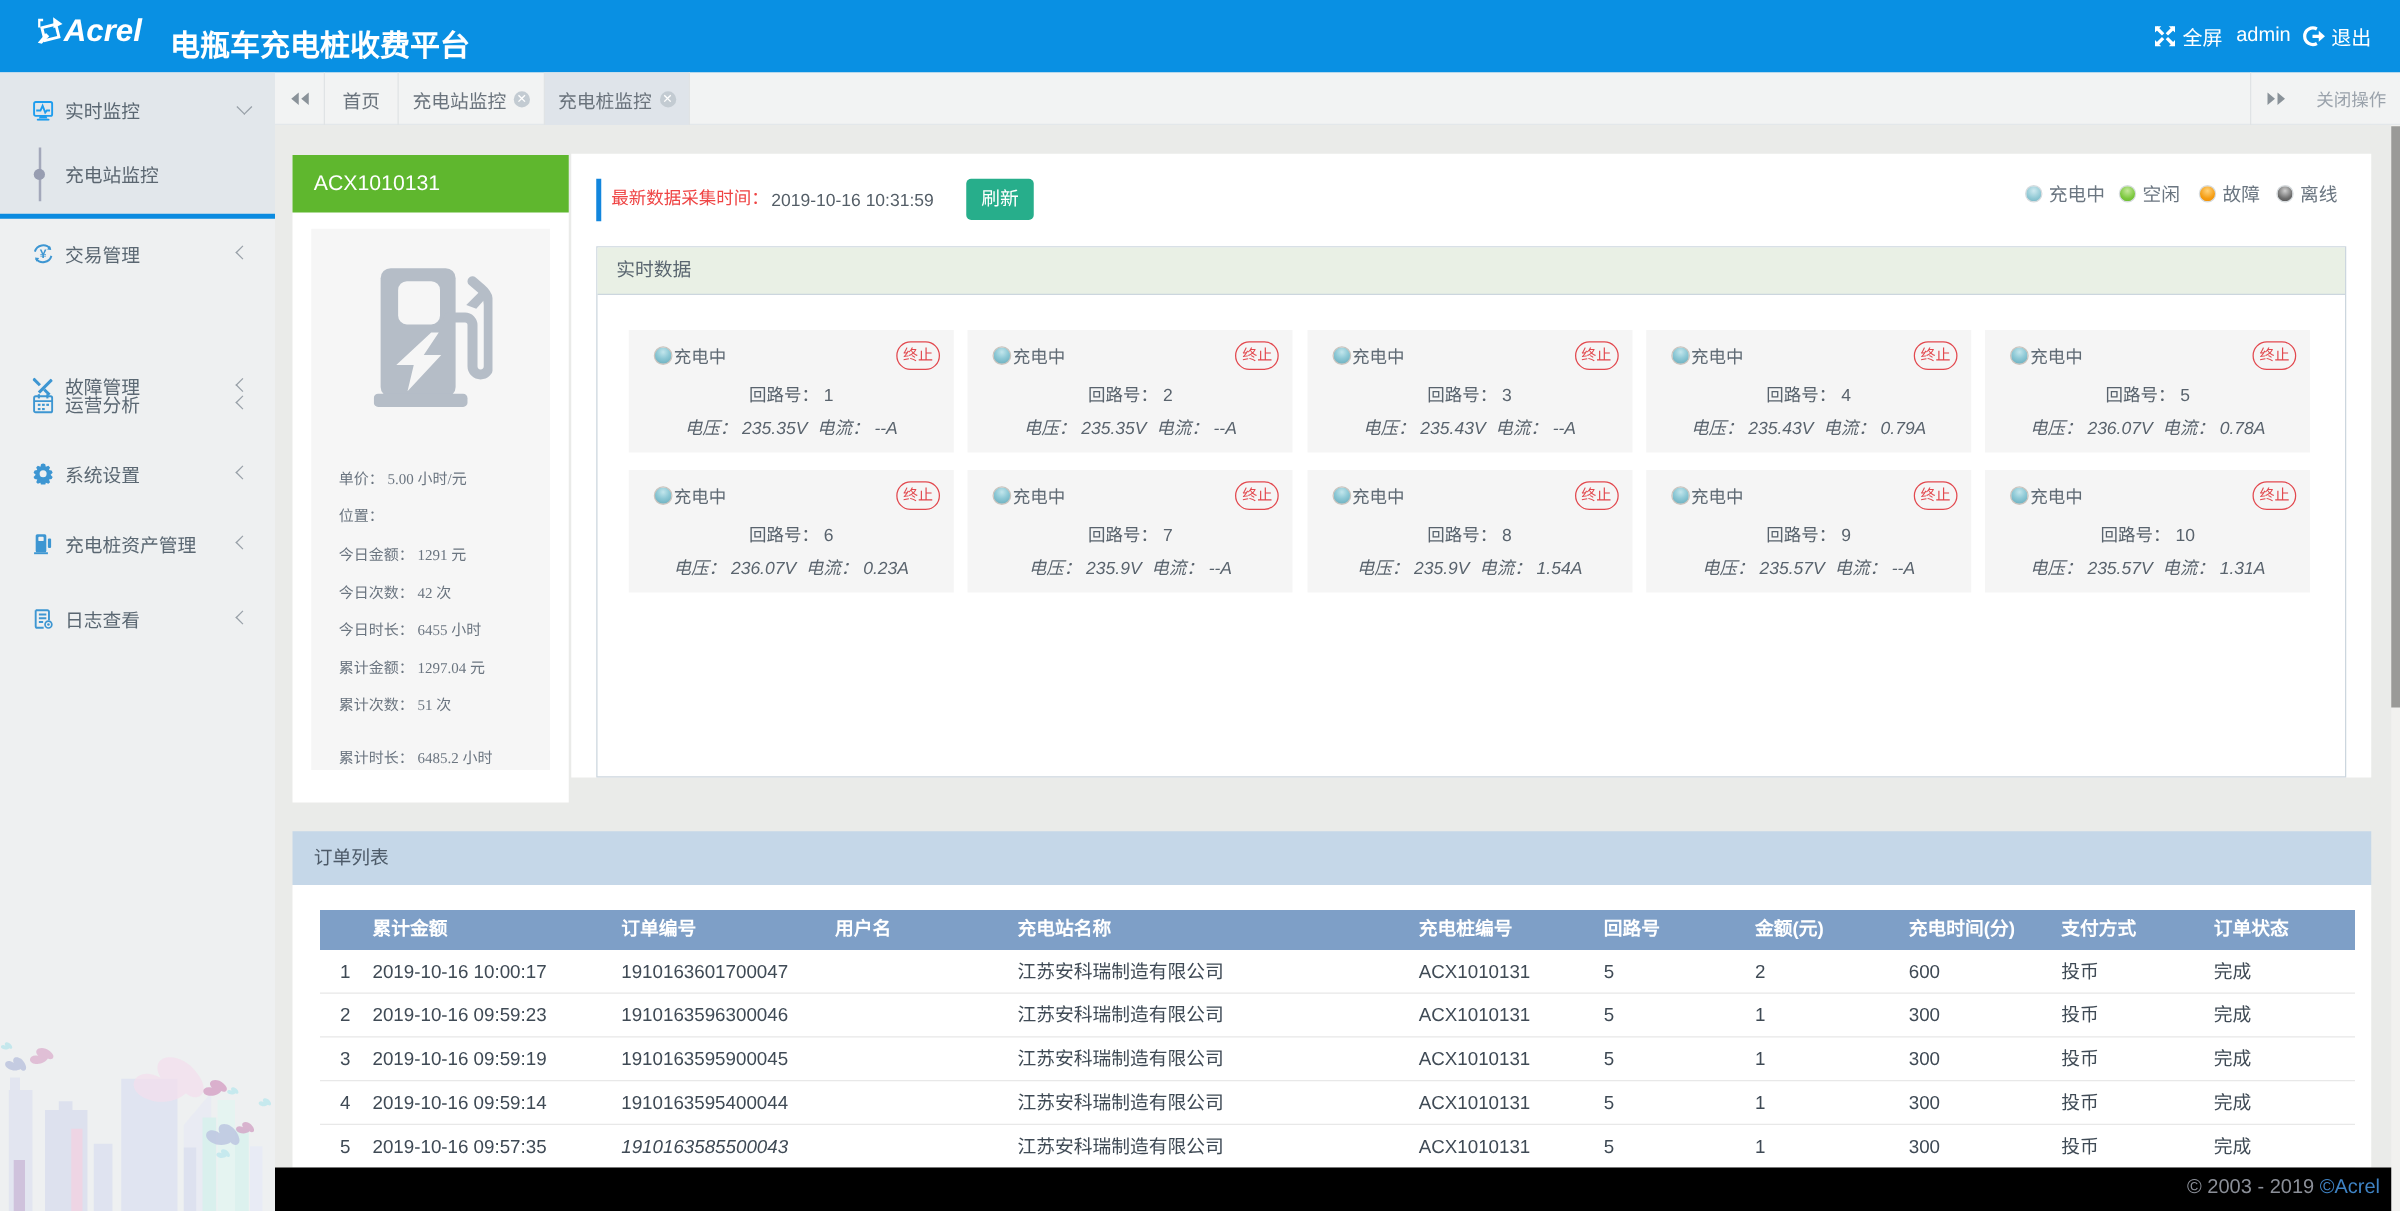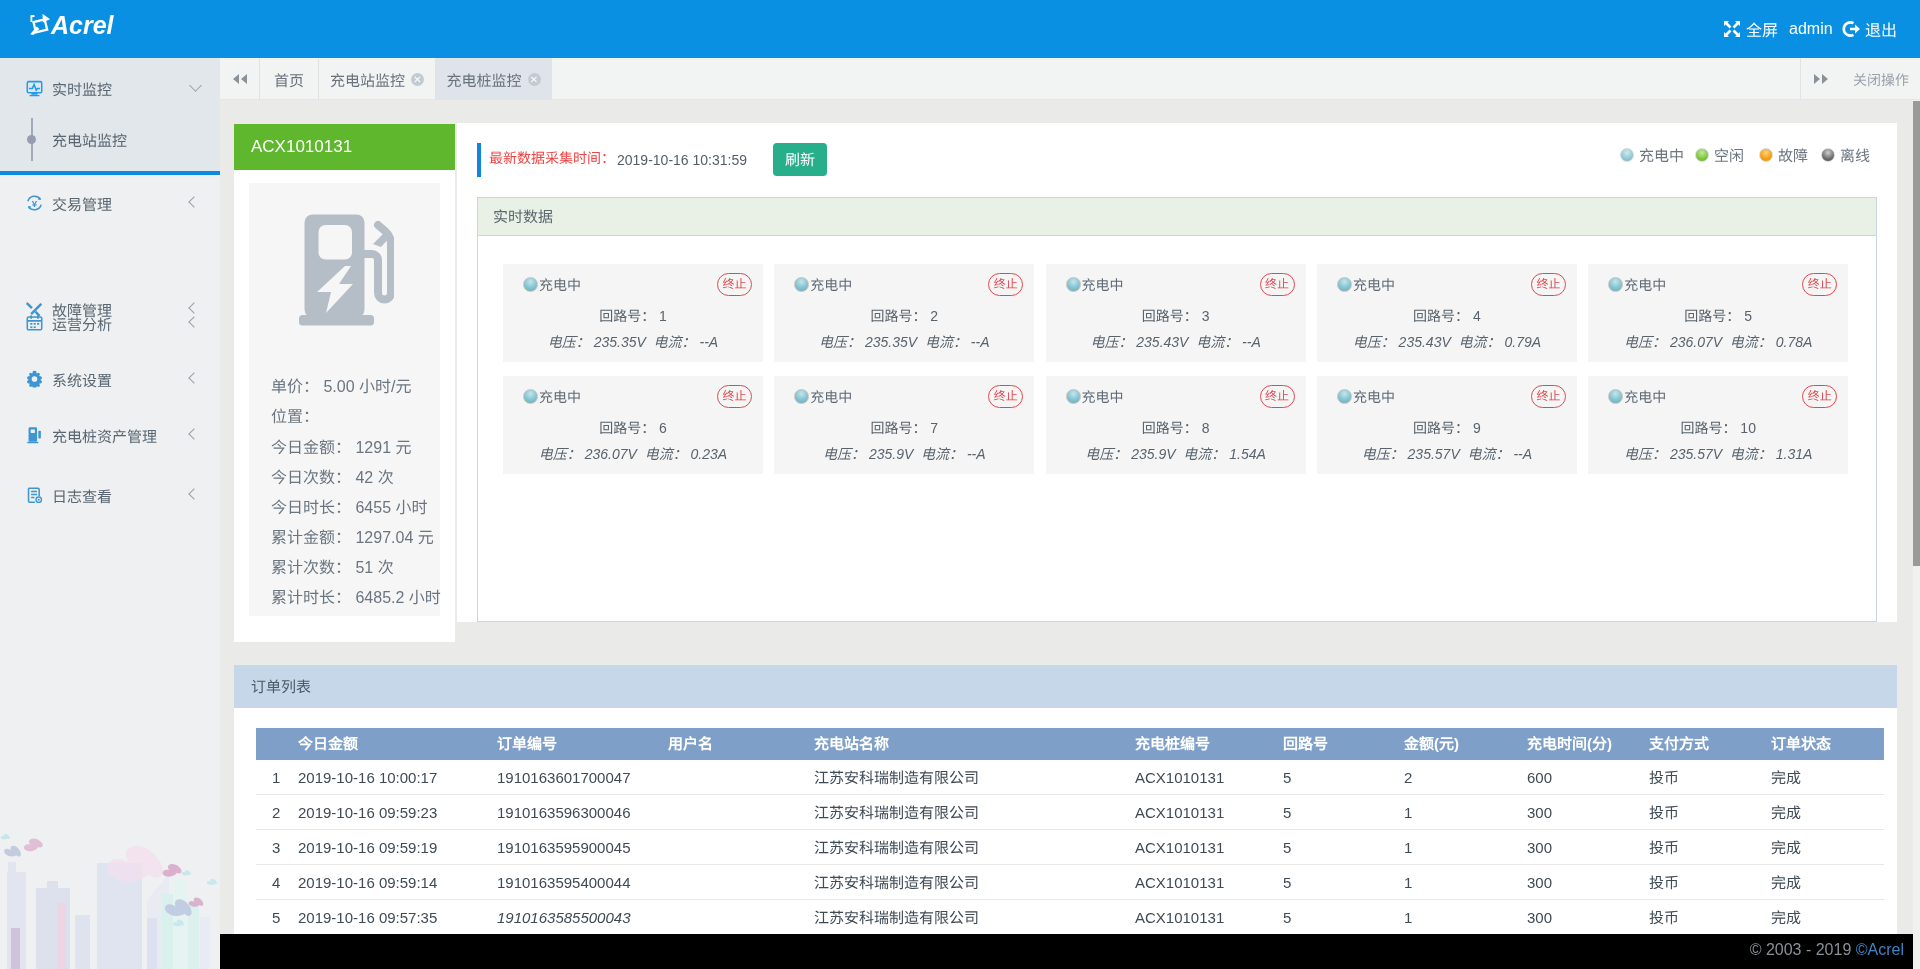--- a/index.html
+++ b/index.html
@@ -38,21 +38,21 @@
 #tab3 { left:216px; width:116px; background:#dfe4ea; }
 .closex { display:inline-block; width:13px; height:13px; border-radius:50%; background:#c3cbd2; color:#fff; font-size:10px; line-height:13px; text-align:center; margin-left:6px; }
 #tbarrowR { left:1580px; width:40px; color:#8a9299; }
 #tbclose { position:absolute; right:11px; top:0; height:42px; display:flex; align-items:center; font-size:14px; color:#9aa2ab; }
 
 
 #lcard { position:absolute; left:234px; top:124px; width:221px; height:518px; background:#fff; }
 #lhead { position:absolute; left:0; top:0; width:221px; height:46px; background:#5fb72e; color:#fff; font-size:17px; line-height:46px; padding-left:17px; }
 #lbox { position:absolute; left:15px; top:59px; width:191px; height:433px; background:#f6f6f6; }
 #pumpic { position:absolute; left:50px; top:30px; }
-.stat { position:absolute; left:22px; font-size:16px; color:#6b7580; white-space:nowrap; }
+.stat { position:absolute; left:22px; font-size:12px; color:#6b7580; white-space:nowrap;font-family:Liberation Serif, serif; }
 
 
 #rpanel { position:absolute; left:457px; top:123px; width:1440px; height:499px; background:#fff; }
 #bluebar { position:absolute; left:20px; top:20px; width:4px; height:34px; background:#1286dd; }
 #timelbl { position:absolute; left:32px; top:24px; font-size:14px; color:#ef4444; }
 #timeval { position:absolute; left:160px; top:29px; font-size:14px; color:#545e67; }
 #refresh { position:absolute; left:316px; top:20px; width:54px; height:33px; background:#27ae8b; border-radius:4px; color:#fff; font-size:15px; text-align:center; line-height:33px; }
 .leg { position:absolute; top:21px; display:flex; align-items:center; font-size:15px; color:#6b7681; }
 .lc { width:14px; height:14px; border-radius:50%; margin-right:5px; border:1px solid #d6dbde; }
 .lc1 { background:radial-gradient(circle at 50% 30%, #cfeaf0 0%, #8fc8d4 60%, #74b3c2 100%); }
@@ -93,20 +93,21 @@
   <svg id="logo" width="21" height="23" viewBox="0 0 21 23">
     <path d="M0.5 2 h4 v1.9 h-2.2 v5 h-1.8 z" fill="#fff"></path>
     <g transform="rotate(-14 10.5 13)">
       <rect x="4.6" y="7.6" width="11.5" height="10.5" fill="none" stroke="#fff" stroke-width="2.3"></rect>
     </g>
     <path d="M12.5 0.8 L20 6.2 L12.8 9.6 Z" fill="#fff"></path>
     <path d="M0.2 21.2 L6.8 13.4 L9.4 16 L3.4 22 Z" fill="#fff"></path>
   </svg>
   <div id="acrel">Acrel</div>
   <div id="acrsub">安科瑞电气</div>
+  <div id="ptitle">电瓶车充电桩收费平台</div>
   <svg class="hright" id="fsic" width="18" height="18" viewBox="0 0 18 18">
     <g stroke="#fff" stroke-width="2.6" fill="#fff">
       <path d="M2 2 L7.5 7.5 M16 2 L10.5 7.5 M2 16 L7.5 10.5 M16 16 L10.5 10.5"></path>
     </g>
     <path d="M1 1 h5 l-5 5 z M17 1 v5 l-5 -5 z M1 17 v-5 l5 5 z M17 17 h-5 l5 -5 z" fill="#fff"></path>
   </svg>
   <div class="hright" id="fstxt">全屏</div>
   <div class="hright" id="admintxt">admin</div>
   <svg class="hright" id="outic" width="18" height="18" viewBox="0 0 18 18">
     <path d="M11.5 3.2 a6.6 6.6 0 1 0 0 11.6" fill="none" stroke="#fff" stroke-width="2.6"></path>
@@ -270,21 +271,21 @@
       <rect x="19.5" y="12" width="33.5" height="34.5" rx="7" fill="#f6f6f6"></rect>
       <path d="M46 53 L18 79 h14 L27 100 L54 71 h-14 L52 53 Z" fill="#f6f6f6"></path>
     </svg>
     <div class="stat" style="top:190px;">单价：&nbsp;5.00 小时/元</div>
     <div class="stat" style="top:220px;">位置：</div>
     <div class="stat" style="top:251px;">今日金额：&nbsp;1291 元</div>
     <div class="stat" style="top:281px;">今日次数：&nbsp;42 次</div>
     <div class="stat" style="top:311px;">今日时长：&nbsp;6455 小时</div>
     <div class="stat" style="top:341px;">累计金额：&nbsp;1297.04 元</div>
     <div class="stat" style="top:371px;">累计次数：&nbsp;51 次</div>
-    <div class="stat" style="top:401px;text-align:right;">累计时长：&nbsp;6485.2 小时</div>
+    <div class="stat" style="top:413px;text-align:right;">累计时长：&nbsp;6485.2 小时</div>
   </div>
 </div>
 
 <div id="rpanel">
   <div id="bluebar"></div>
   <div id="timelbl">最新数据采集时间：</div>
   <div id="timeval">2019-10-16 10:31:59</div>
   <div id="refresh">刷新</div>
   <div class="leg" style="left:1163px;"><span class="lc lc1"></span>充电中</div>
   <div class="leg" style="left:1238px;"><span class="lc lc2"></span>空闲</div>
@@ -364,21 +365,21 @@
       <div class="cbtn">终止</div>
       <div class="cline1">回路号：&nbsp;10</div>
       <div class="cline2">电压：&nbsp;235.57V&nbsp; 电流：&nbsp;1.31A</div>
     </div>
   </div>
 
 <div id="obar">订单列表</div>
 <div id="opanel">
   <div id="otable">
       <div id="othead">
-        <div class="oth" style="left:42px;">今日金额</div>
+        <div class="oth" style="left:42px;">累计金额</div>
         <div class="oth" style="left:241px;">订单编号</div>
         <div class="oth" style="left:412px;">用户名</div>
         <div class="oth" style="left:558px;">充电站名称</div>
         <div class="oth" style="left:879px;">充电桩编号</div>
         <div class="oth" style="left:1027px;">回路号</div>
         <div class="oth" style="left:1148px;">金额(元)</div>
         <div class="oth" style="left:1271px;">充电时间(分)</div>
         <div class="oth" style="left:1393px;">支付方式</div>
         <div class="oth" style="left:1515px;">订单状态</div>
       </div>

